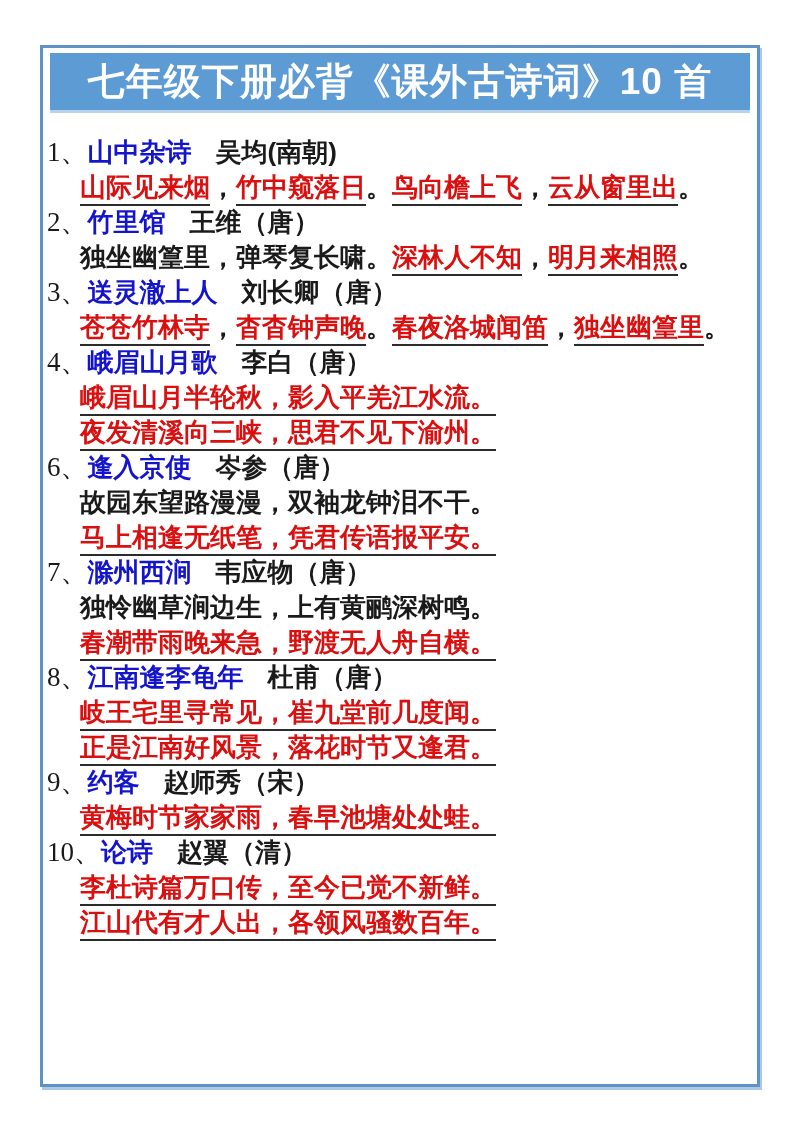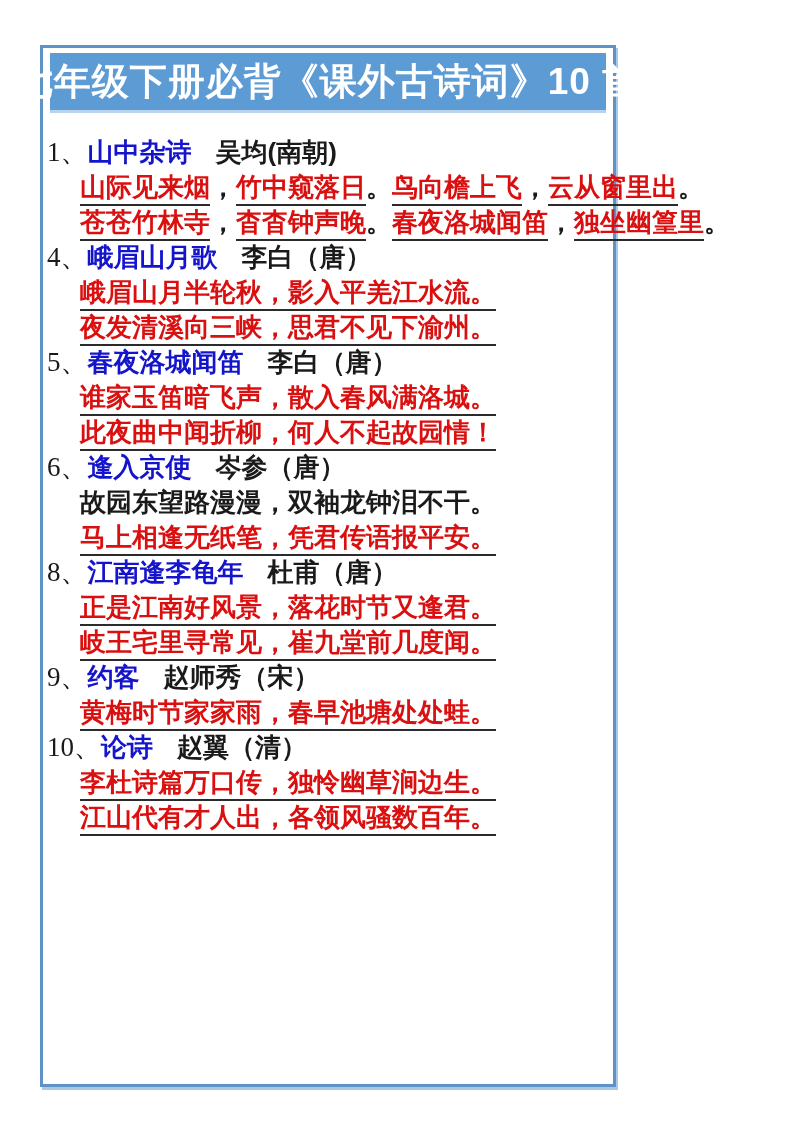--- a/index.html
+++ b/index.html
@@ -14,21 +14,21 @@
   html, body {
     margin: 0; padding: 0;
     width: 800px; height: 1132px;
     background: #ffffff;
     font-family: "Liberation Sans", sans-serif;
     overflow: hidden;
   }
   .frame {
     position: absolute;
     left: 40px; top: 45px;
-    width: 576px; height: 1042px;
+    width: 720px; height: 1042px;
     border: 3px solid var(--frame-border);
     box-shadow: 2px 3px 0 #aac9e5;
     background: #ffffff;
   }
   .banner {
     margin: 5px 7px 0 7px;
     height: 57px;
     background: var(--banner-bg);
     box-shadow: 0 3px 0 #b9d3ec;
     display: flex;
@@ -73,45 +73,50 @@
 <div class="frame">
   <div class="banner">
     <span>七年级下册必背《课外古诗词》10 首</span>
   </div>
   <div class="poem-list" id="poem-list">
       <div class="poem">
         <div class="line header"><span class="num">1、</span><span class="ptitle">山中杂诗</span><span class="pauthor">吴均(南朝)</span></div>
         <div class="line verse"><span class="seg seg-red u">山际见来烟</span><span class="seg seg-black">，</span><span class="seg seg-red u">竹中窥落日</span><span class="seg seg-black">。</span><span class="seg seg-red u">鸟向檐上飞</span><span class="seg seg-black">，</span><span class="seg seg-red u">云从窗里出</span><span class="seg seg-black">。</span></div>
       </div>
       <div class="poem">
+        <div class="line header"><span class="num">2、</span><span class="ptitle">竹里馆</span><span class="pauthor">王维（唐）</span></div>
+        <div class="line verse"><span class="seg seg-black">独坐幽篁里，弹琴复长啸。</span><span class="seg seg-red u">深林人不知</span><span class="seg seg-black">，</span><span class="seg seg-red u">明月来相照</span><span class="seg seg-black">。</span></div>
+      </div>
+      <div class="poem">
+        <div class="line header"><span class="num">3、</span><span class="ptitle">送灵澈上人</span><span class="pauthor">刘长卿（唐）</span></div>
         <div class="line verse"><span class="seg seg-red u">苍苍竹林寺</span><span class="seg seg-black">，</span><span class="seg seg-red u">杳杳钟声晚</span><span class="seg seg-black">。</span><span class="seg seg-red u">春夜洛城闻笛</span><span class="seg seg-black">，</span><span class="seg seg-red u">独坐幽篁里</span><span class="seg seg-black">。</span></div>
       </div>
       <div class="poem">
         <div class="line header"><span class="num">4、</span><span class="ptitle">峨眉山月歌</span><span class="pauthor">李白（唐）</span></div>
         <div class="line verse"><span class="seg seg-red u">峨眉山月半轮秋，影入平羌江水流。</span></div>
         <div class="line verse"><span class="seg seg-red u">夜发清溪向三峡，思君不见下渝州。</span></div>
       </div>
       <div class="poem">
-        <div class="line header"><span class="num">5、</span><span class="ptitle">春夜洛城闻笛</span><span class="pauthor">李白（唐）</span></div>
-        <div class="line verse"><span class="seg seg-red u">谁家玉笛暗飞声，散入春风满洛城。</span></div>
-        <div class="line verse"><span class="seg seg-red u">此夜曲中闻折柳，何人不起故园情！</span></div>
-      </div>
-      <div class="poem">
         <div class="line header"><span class="num">6、</span><span class="ptitle">逢入京使</span><span class="pauthor">岑参（唐）</span></div>
         <div class="line verse"><span class="seg seg-black">故园东望路漫漫，双袖龙钟泪不干。</span></div>
         <div class="line verse"><span class="seg seg-red u">马上相逢无纸笔，凭君传语报平安。</span></div>
       </div>
       <div class="poem">
+        <div class="line header"><span class="num">7、</span><span class="ptitle">滁州西涧</span><span class="pauthor">韦应物（唐）</span></div>
+        <div class="line verse"><span class="seg seg-black">独怜幽草涧边生，上有黄鹂深树鸣。</span></div>
+        <div class="line verse"><span class="seg seg-red u">春潮带雨晚来急，野渡无人舟自横。</span></div>
+      </div>
+      <div class="poem">
         <div class="line header"><span class="num">8、</span><span class="ptitle">江南逢李龟年</span><span class="pauthor">杜甫（唐）</span></div>
+        <div class="line verse"><span class="seg seg-red u">岐王宅里寻常见，崔九堂前几度闻。</span></div>
         <div class="line verse"><span class="seg seg-red u">正是江南好风景，落花时节又逢君。</span></div>
-        <div class="line verse"><span class="seg seg-red u">岐王宅里寻常见，崔九堂前几度闻。</span></div>
       </div>
       <div class="poem">
         <div class="line header"><span class="num">9、</span><span class="ptitle">约客</span><span class="pauthor">赵师秀（宋）</span></div>
         <div class="line verse"><span class="seg seg-red u">黄梅时节家家雨，春早池塘处处蛙。</span></div>
       </div>
       <div class="poem">
         <div class="line header"><span class="num">10、</span><span class="ptitle">论诗</span><span class="pauthor">赵翼（清）</span></div>
-        <div class="line verse"><span class="seg seg-red u">李杜诗篇万口传，独怜幽草涧边生。</span></div>
+        <div class="line verse"><span class="seg seg-red u">李杜诗篇万口传，至今已觉不新鲜。</span></div>
         <div class="line verse"><span class="seg seg-red u">江山代有才人出，各领风骚数百年。</span></div>
       </div>
     </div>
 </div>
 
 </body></html>

